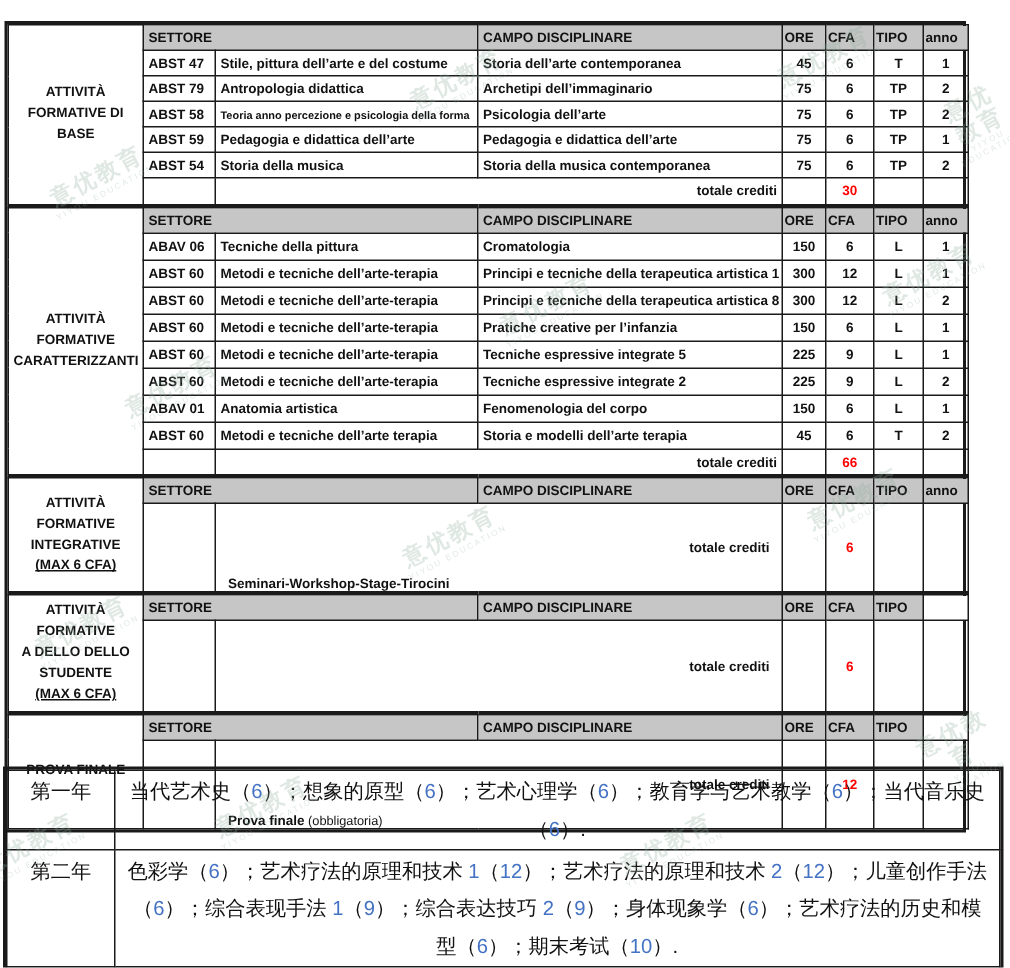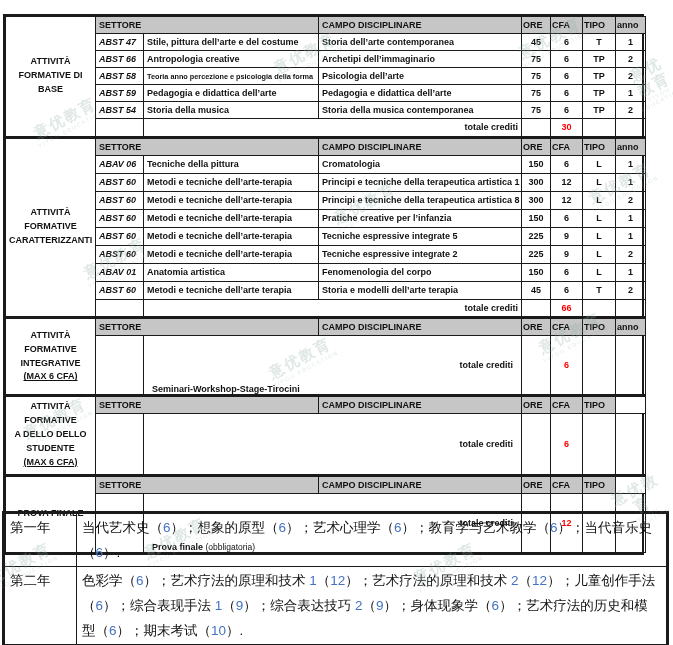--- a/index.html
+++ b/index.html
@@ -41,21 +41,21 @@
   td.h.ctr{text-align:left;padding:1px 1px;}
   td.h.blank{background:#ffffff;}
   td.label-cell{
     text-align:center;vertical-align:middle;
     font-size:9.5px;line-height:1.55;font-weight:bold;
     background:#ffffff;white-space:normal;
   }
   td.label-cell .u{text-decoration:underline;}
   tr.data-row{height:17px;}
   .sec-caratterizzanti tr.data-row, .sec-caratterizzanti tr.tot-row{height:18px;}
-  td.code{padding-left:4px;font-style:italic;}
+  td.code{padding-left:4px;}
   td.desc{padding-left:5px;}
   td.desc.small{font-size:7.3px;}
   td.campo{padding-left:5px;}
   td.num{text-align:center;padding:0 1px;}
   tr.tot-row{height:18px;}
   td.tot-label{text-align:right;padding-right:5px;}
   td.red{color:var(--red);font-size:10px;font-weight:bold;}
   tr.tall-row td{height:57px;}
   .sec-scelta tr.tall-row td{height:61px;}
   tr.finale-row td{height:22px;}
@@ -72,20 +72,21 @@
   .cn-table{
     position:absolute;left:2px;top:511px;width:667px;
     border:2px solid var(--border);
   }
   table.cn{border-collapse:collapse;table-layout:fixed;width:100%;}
   table.cn td{
     border:1px solid var(--border);
     vertical-align:top;
     font-size:13.5px;line-height:25px;
     padding:1px 5px;
+    text-align:center;
   }
   table.cn td.year{width:72px;}
   table.cn tr.cn-row0 td{height:53px;}
   table.cn tr.cn-row1 td{height:76px;}
   .dg{color:var(--blue);}
 
   
   .watermark-layer{
     position:absolute;left:0;top:0;width:673px;height:645px;
     pointer-events:none;z-index:10;
@@ -132,22 +133,22 @@
           <tr class="data-row">
             <td class="code">ABST 47</td>
             <td class="desc">Stile, pittura dell’arte e del costume</td>
             <td class="campo">Storia dell’arte contemporanea</td>
             <td class="num">45</td>
             <td class="num">6</td>
             <td class="num">T</td>
             <td class="num">1</td>
           </tr>
           <tr class="data-row">
-            <td class="code">ABST 66</td>
-            <td class="desc">Antropologia creative</td>
+            <td class="code">ABST 79</td>
+            <td class="desc">Antropologia didattica</td>
             <td class="campo">Archetipi dell’immaginario</td>
             <td class="num">75</td>
             <td class="num">6</td>
             <td class="num">TP</td>
             <td class="num">2</td>
           </tr>
           <tr class="data-row">
             <td class="code">ABST 58</td>
             <td class="desc small">Teoria anno percezione e psicologia della forma</td>
             <td class="campo">Psicologia dell’arte</td>

